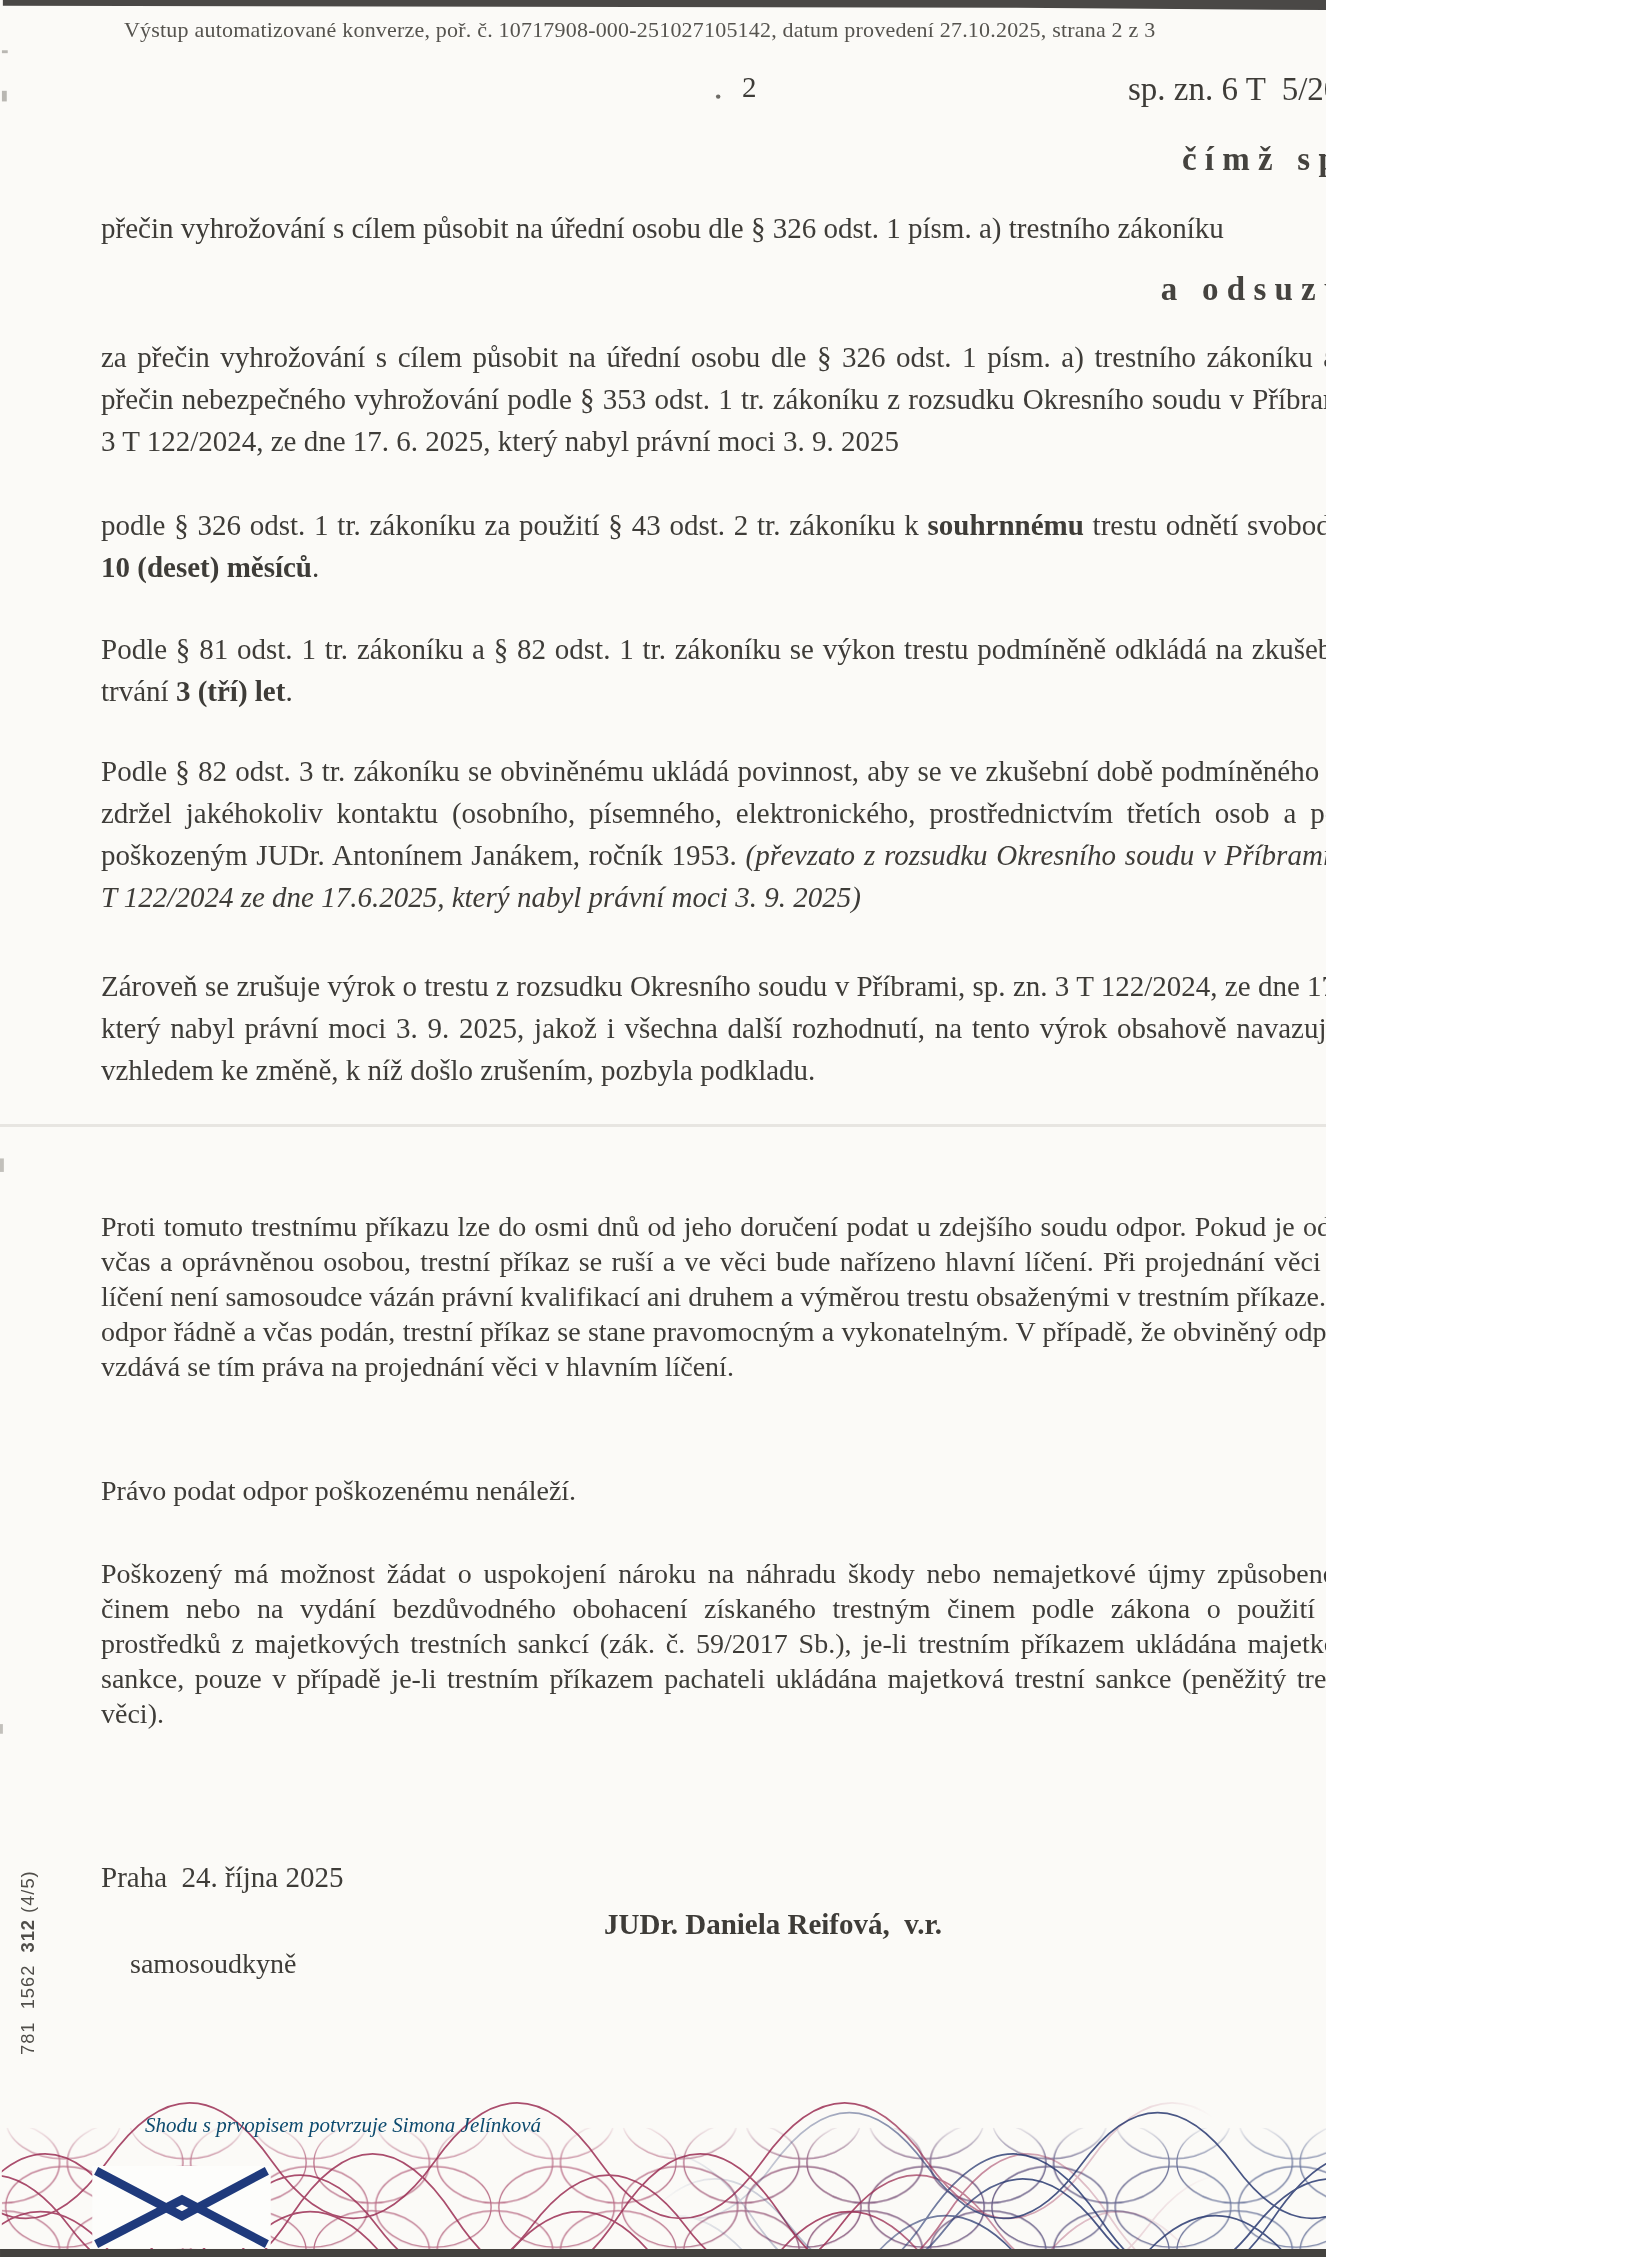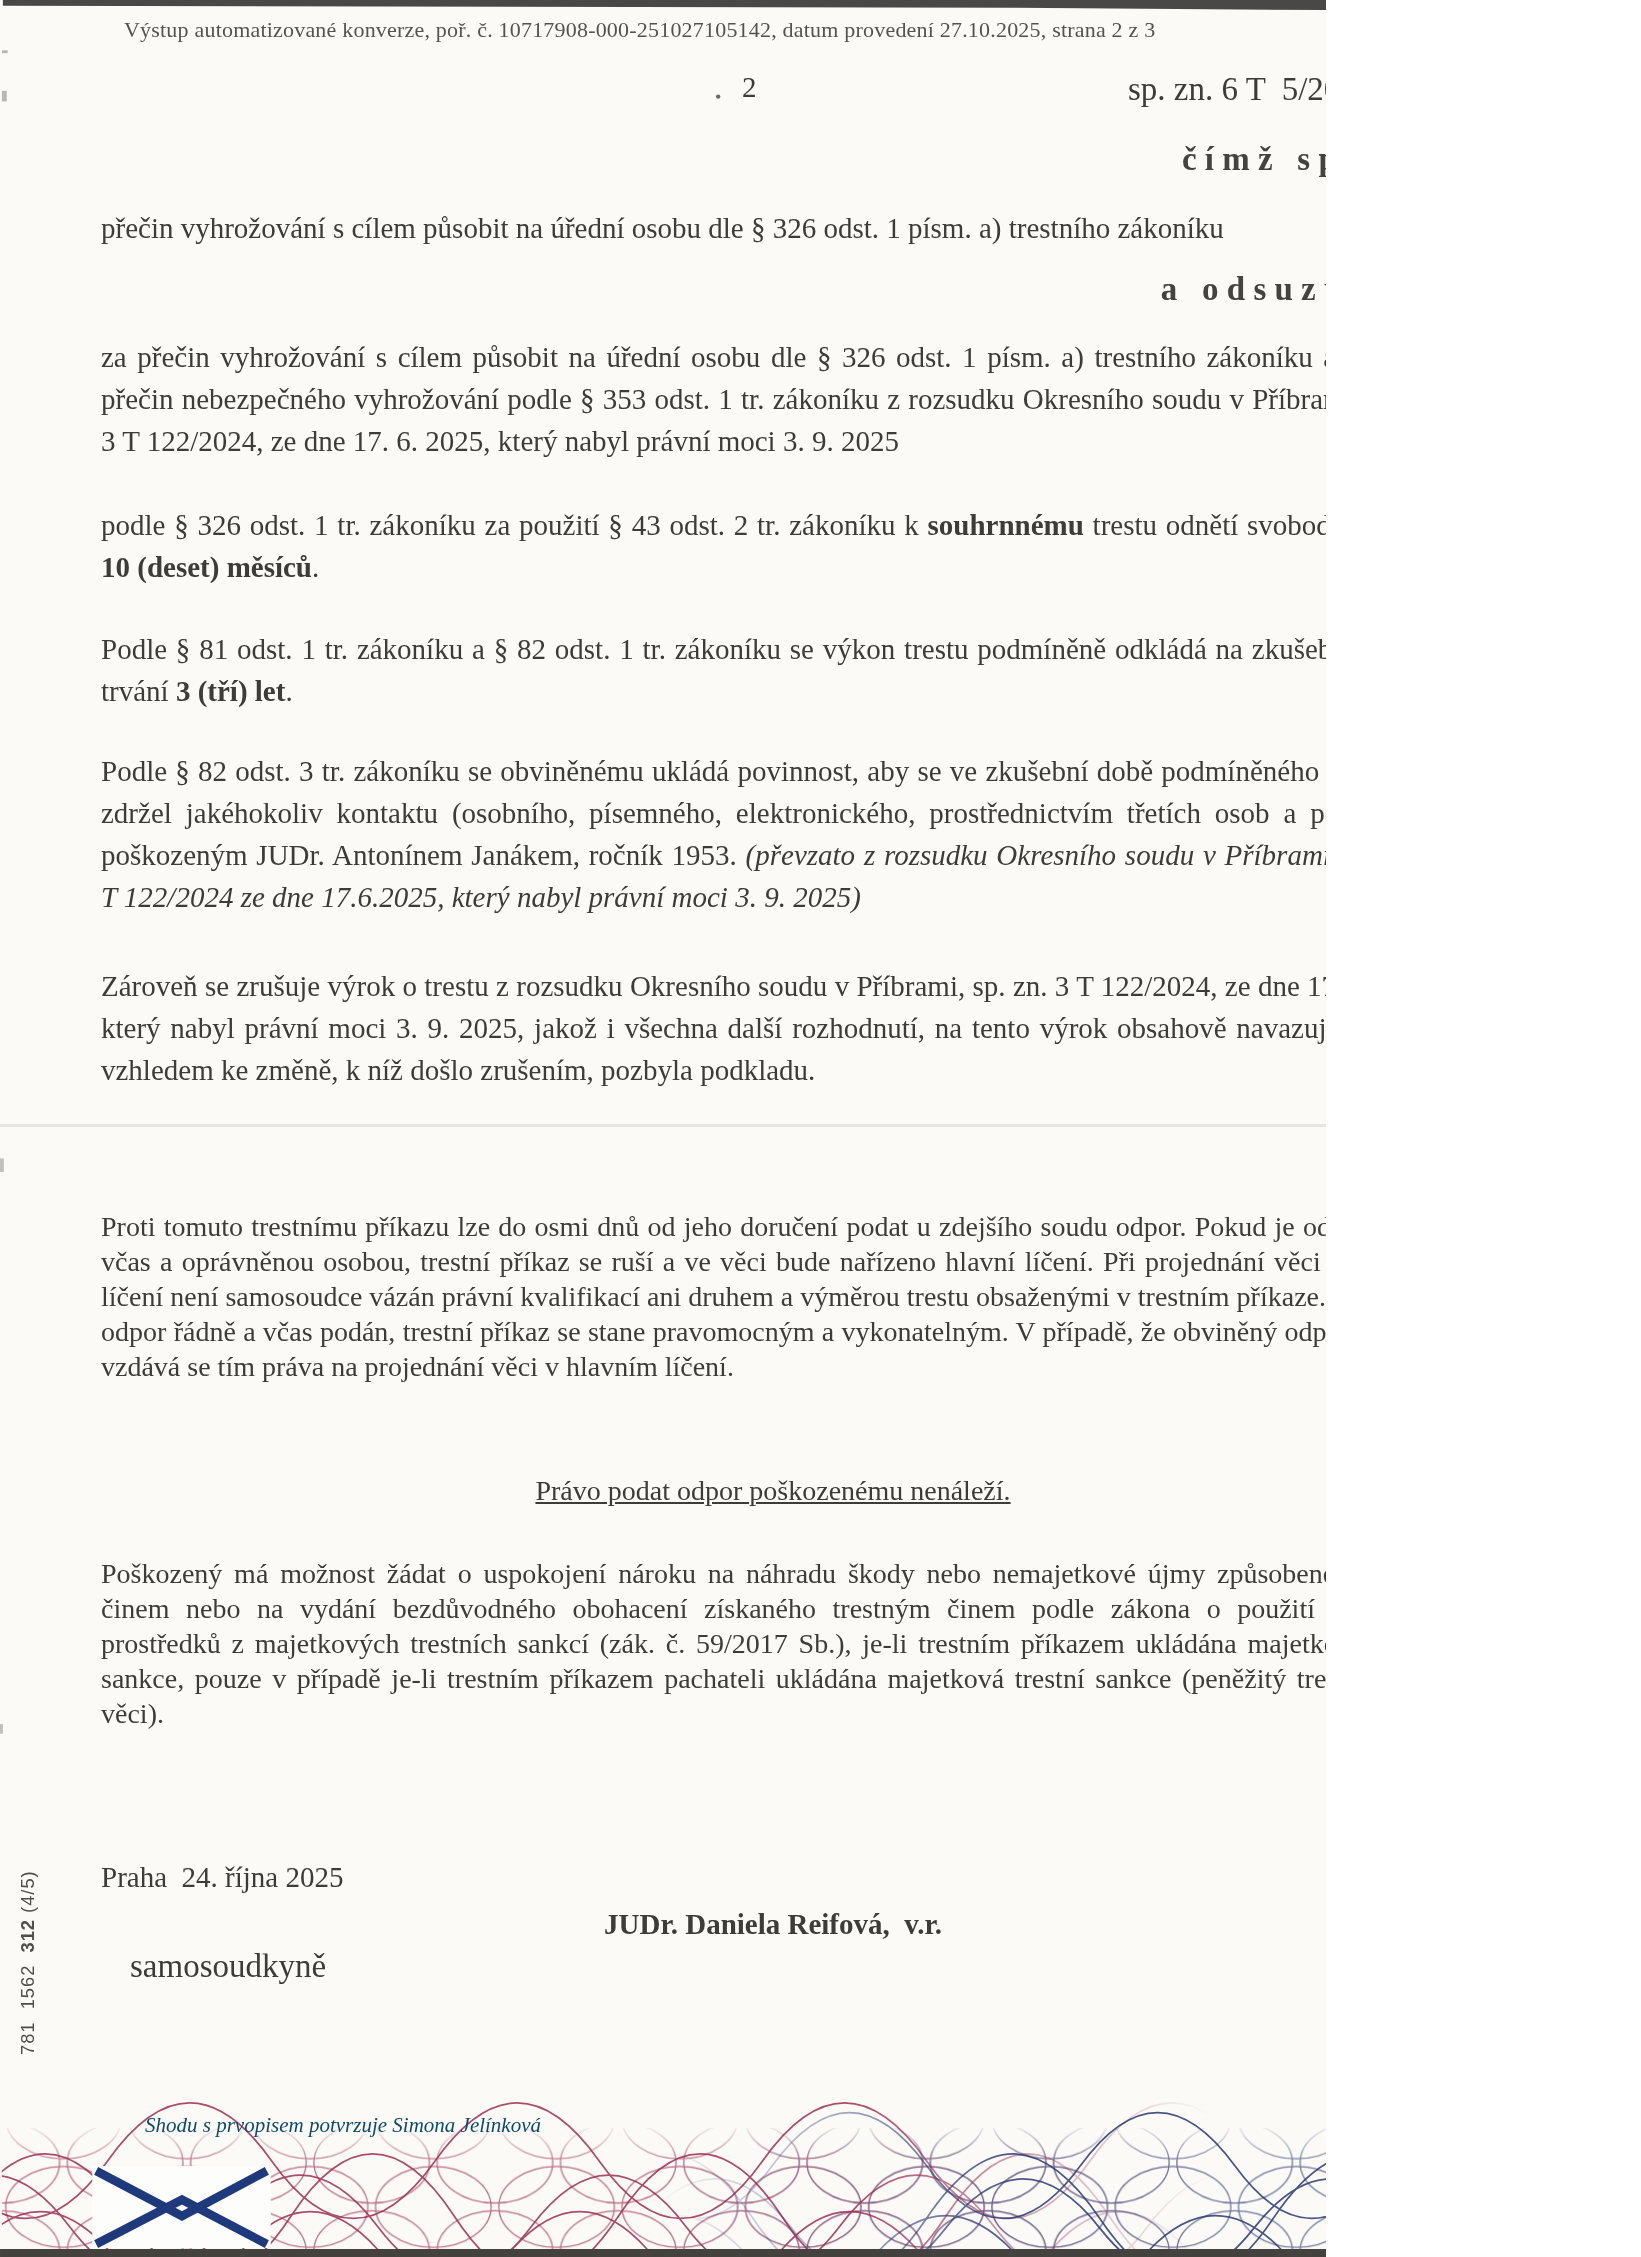--- a/index.html
+++ b/index.html
@@ -27,25 +27,25 @@
   .para{font-size:29px;line-height:42px;text-align:justify;}
   .para-single{text-align:left;}
   .p-offense{top:207px;}
   .p-aggregate{top:336px;}
   .p-punishment{top:504px;}
   .p-suspended{top:628px;}
   .p-obligation{top:750px;}
   .p-revocation{top:965px;}
   .advisory-para{font-size:28px;line-height:35px;text-align:justify;}
   .p-objection{top:1209px;}
-  .p-no-right{top:1473px;text-align:center;text-decoration:underline;}
+  .p-no-right{top:1473px;text-align:left;}
   .p-damages{top:1556px;}
   .sig-place{top:1821px;font-size:29px;white-space:pre;margin-top:40px;}
   .sig-judge{top:1908px;font-size:29px;font-weight:bold;white-space:pre;text-align:center;}
-  .sig-role{top:1948px;left:130px;font-size:33px;}
+  .sig-role{top:1948px;left:130px;font-size:28px;}
   .b{font-weight:bold;}
   .i{font-style:italic;}
   .streak{left:0;top:1124px;width:1641px;height:2.9px;background:#e7e5e1;}
   .vcode{
     left:17.4px;top:2055px;transform-origin:0 0;transform:rotate(-90deg);
     font-family:"Liberation Sans","DejaVu Sans",sans-serif;
     font-size:18.3px;letter-spacing:1px;color:#504e4a;white-space:pre;
   }
   .certification{
     left:145px;top:2113px;font-size:21px;font-style:italic;color:#0c4a6e;

